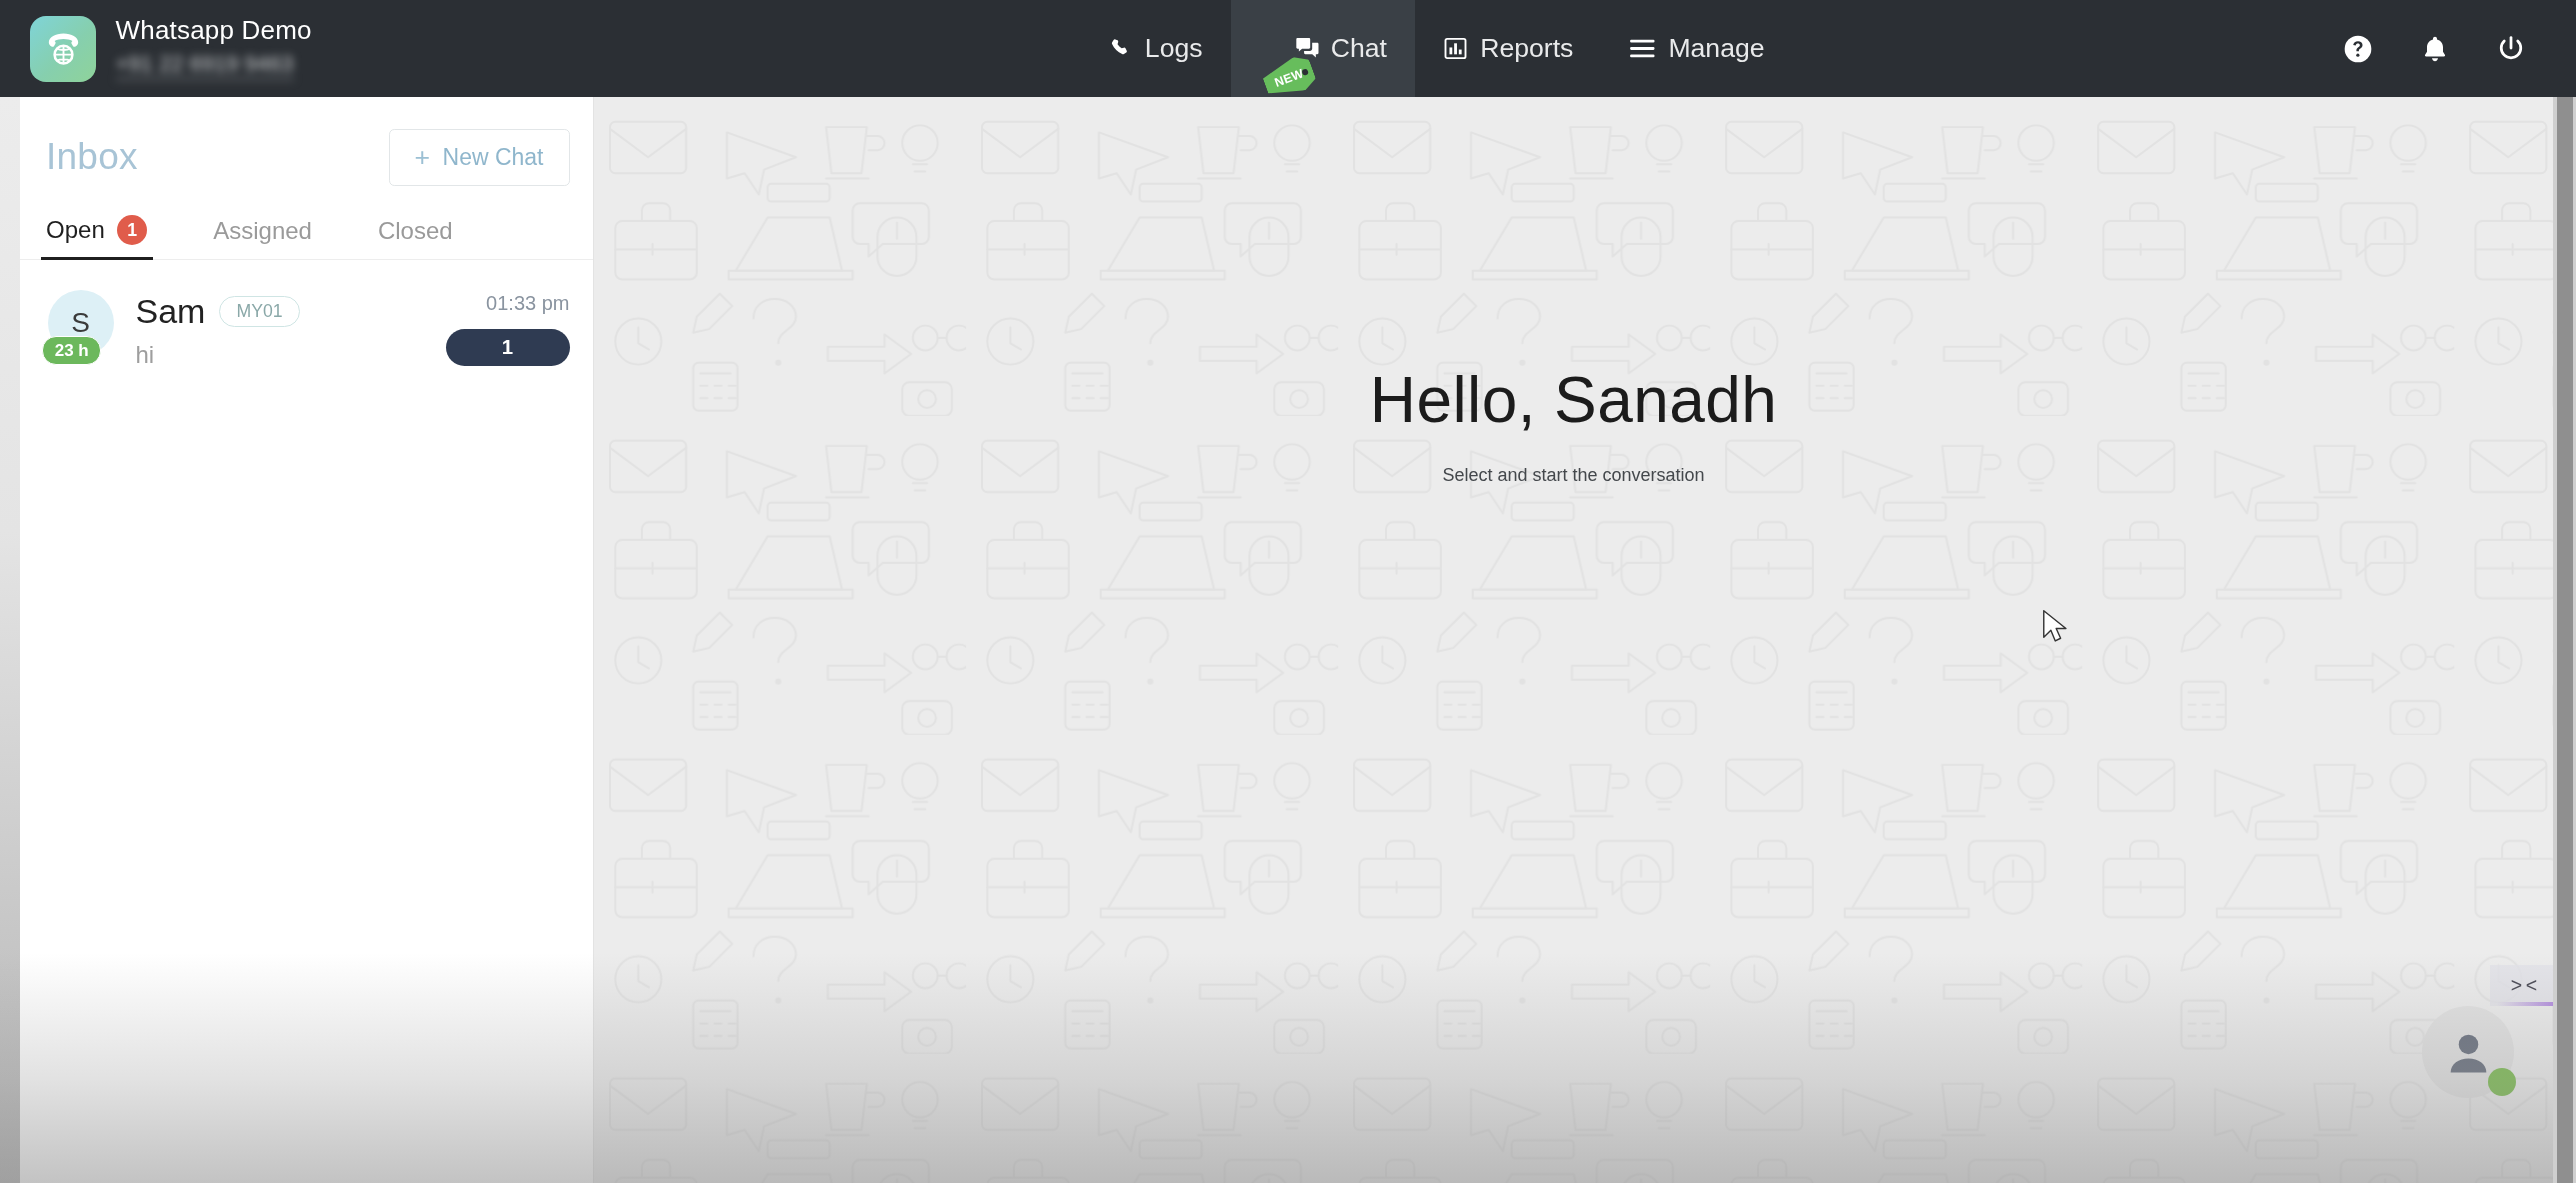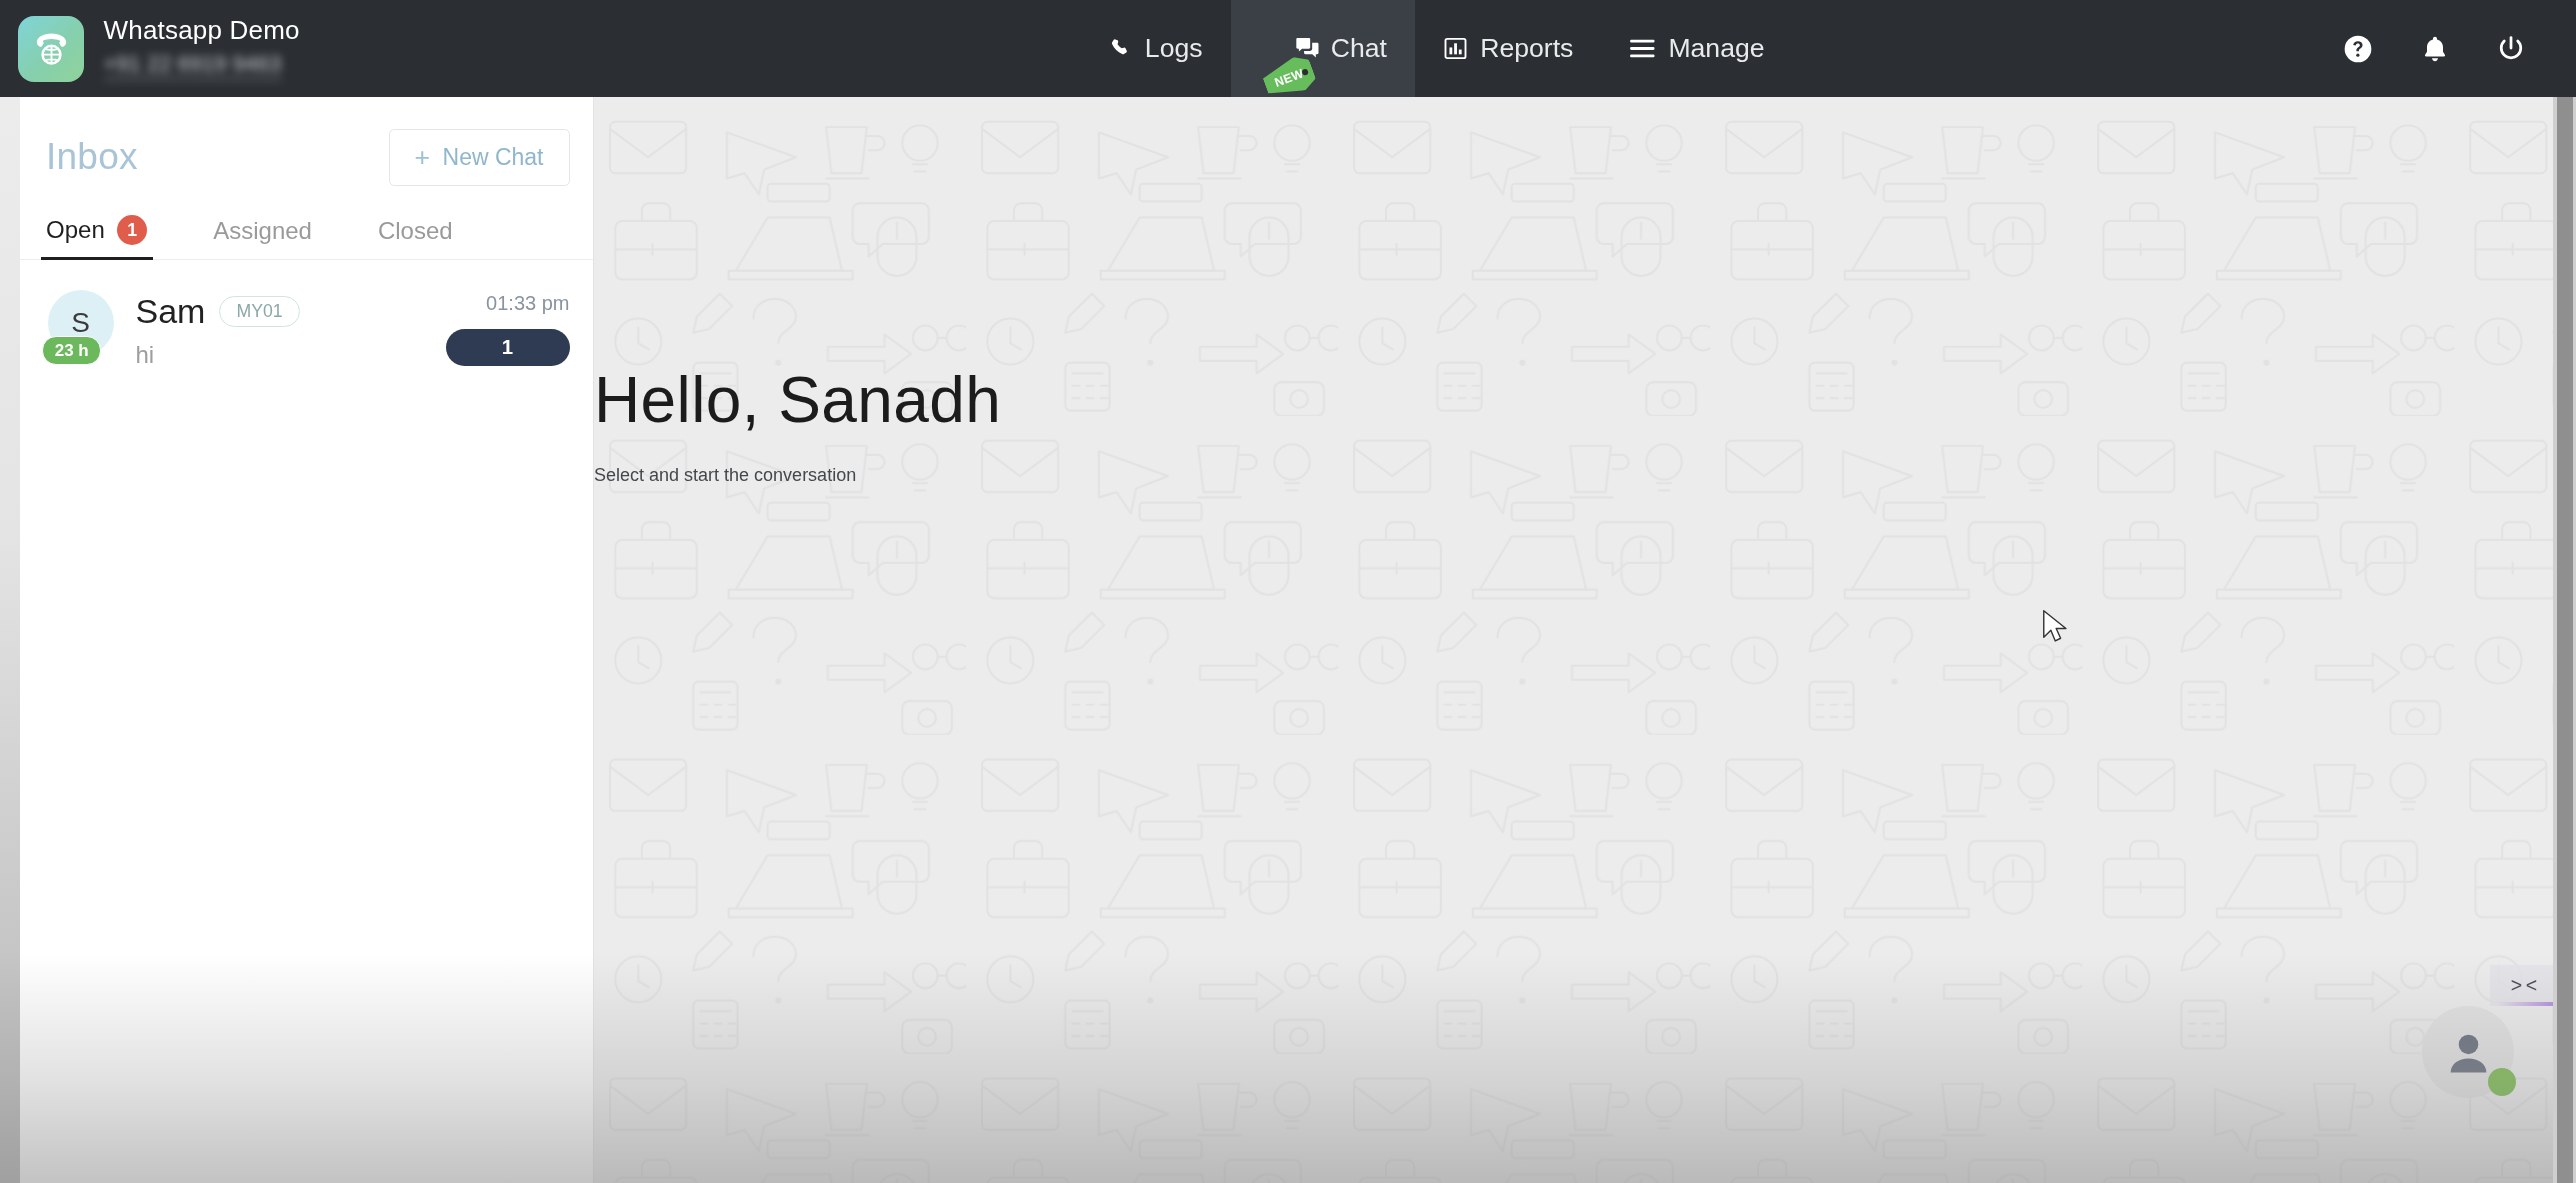--- a/index.html
+++ b/index.html
@@ -11,21 +11,21 @@
   }
   .app { position: relative; width: 2576px; height: 1183px; overflow: hidden; }
 
   
   .header {
     position: absolute; top: 0; left: 0; width: 2576px; height: 97px;
     background: #2b2f34;
     display: flex; align-items: center;
     z-index: 30;
   }
-  .brand { display: flex; align-items: flex-start; padding-left: 18px; width: 585px; }
+  .brand { display: flex; align-items: flex-start; padding-left: 30px; width: 585px; }
   .brand-logo {
     width: 66px; height: 66px; border-radius: 16px;
     background: linear-gradient(135deg, #7fd4d8 0%, #86cfae 55%, #8fd39a 100%);
     display: flex; align-items: center; justify-content: center;
     flex: none;
   }
   .brand-text { margin-left: 19.5px; line-height: 1.15; }
   .brand-title {
     color: #ffffff; font-size: 26px; font-weight: 400; letter-spacing: 0.2px;
   }
@@ -155,20 +155,21 @@
   }
 
   
   .main {
     position: absolute; top: 97px; left: 594px; width: 1963px; height: 1086px;
     background: #ececec; overflow: hidden;
   }
   .doodle-bg { position: absolute; inset: 0; opacity: .5; }
   .main-center {
     position: absolute; left: 0; right: 4px; top: 266px;
+    text-align: center;
   }
   .hello { font-size: 64px; color: #1c1c1c; font-weight: 400; letter-spacing: 0.4px; }
   .sub { margin-top: 28px; font-size: 18px; color: #44484c; }
 
   
   .collapse-handle {
     position: absolute; right: 0; top: 868px;
     width: 67px; height: 41px;
     background: rgba(226,226,232,.75);
     display: flex; align-items: center; justify-content: center;

